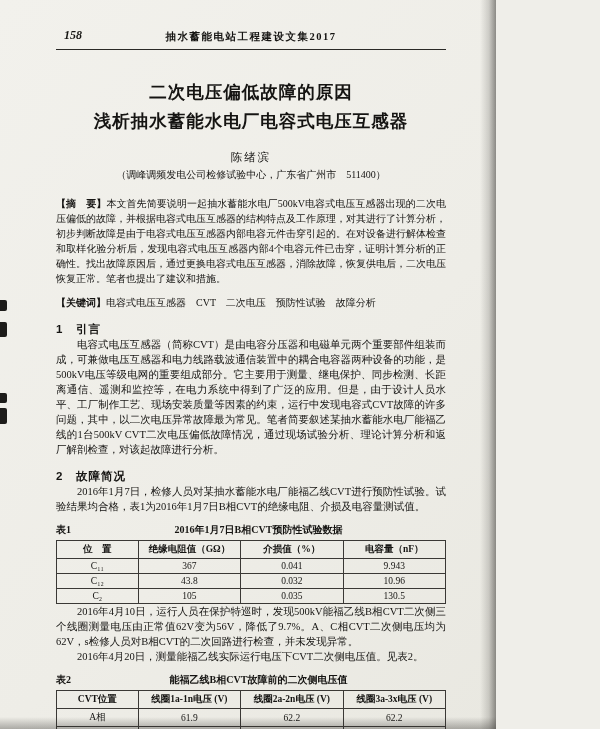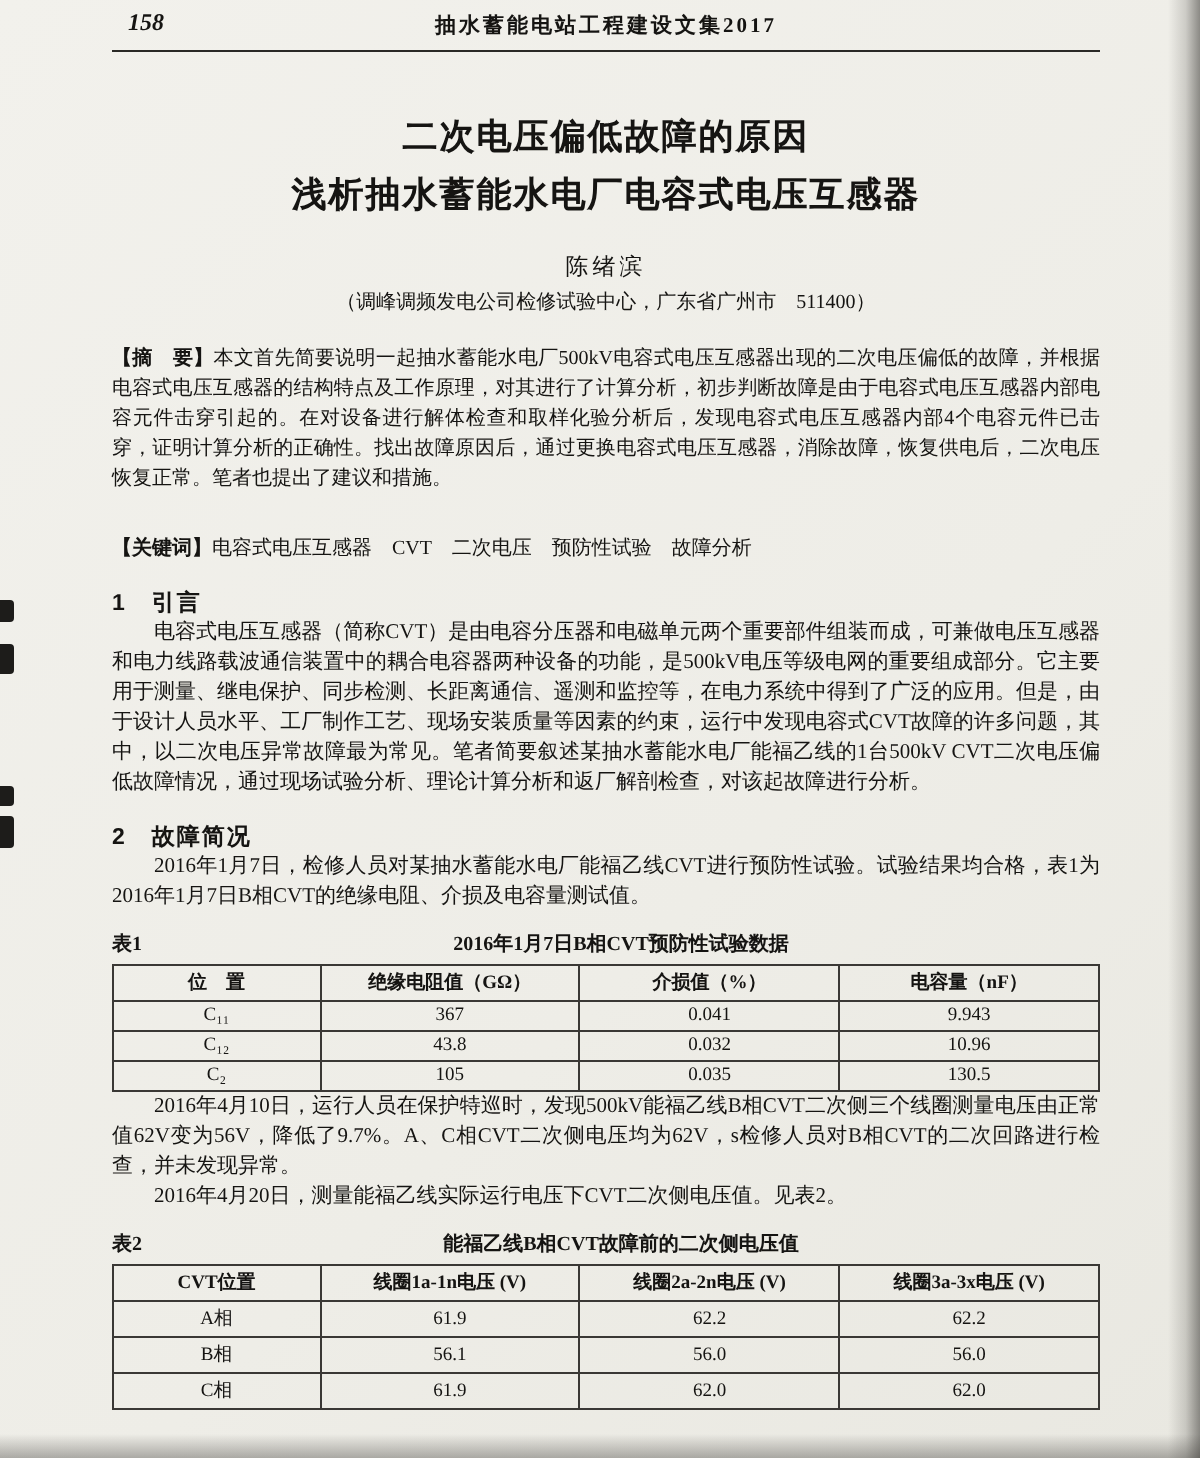--- a/index.html
+++ b/index.html
@@ -4,24 +4,24 @@
 <style>
   * { margin: 0; padding: 0; box-sizing: border-box; }
   html, body { width: 600px; }
   body {
     font-family: "Liberation Serif", "DejaVu Serif", serif;
     background: #efeee9;
     color: #151412;
   }
   .page {
     position: relative;
-    width: 600px;
+    width: 496px;
     height: 729px;
     background: linear-gradient(135deg, #f2f1ec 0%, #eeede7 60%, #e9e8e1 100%);
-    padding: 4px 50px 0 56px;
+    padding: 28px 50px 0 56px;
     overflow: hidden;
   }
 
   
   .runhead { position: relative; height: 18px; }
   .page-num {
     position: absolute; left: 8px; top: 0;
     font-style: italic; font-weight: bold; font-size: 12px;
   }
   .runhead-title {
@@ -35,21 +35,21 @@
     margin-top: 28px; text-align: center;
     font-family: "Liberation Sans", "DejaVu Sans", sans-serif;
     font-weight: bold; font-size: 17.5px; line-height: 29px; letter-spacing: 1px;
   }
   .author { margin-top: 14px; text-align: center; font-size: 11.5px; letter-spacing: 2px; }
   .affiliation { margin-top: 3px; text-align: center; font-size: 10px; }
 
   
   .abstract { margin-top: 14px; font-size: 10px; line-height: 15px; text-align: justify; }
   .abstract .label, .keywords .label { font-weight: bold; font-family: "Liberation Sans", sans-serif; }
-  .keywords { margin-top: 20px; font-size: 10px; line-height: 15px; }
+  .keywords { margin-top: 9px; font-size: 10px; line-height: 15px; }
 
   
   .sec-head {
     margin-top: 12px; font-family: "Liberation Sans", "DejaVu Sans", sans-serif;
     font-weight: bold; font-size: 11.5px; letter-spacing: 1px;
   }
   .para { margin-top: 0; font-size: 10.5px; line-height: 15px; text-align: justify; text-indent: 2em; }
 
   
   .tbl-caption { display: flex; align-items: baseline; margin: 9px 0 3px 0; font-size: 10px; justify-content: space-between; }

